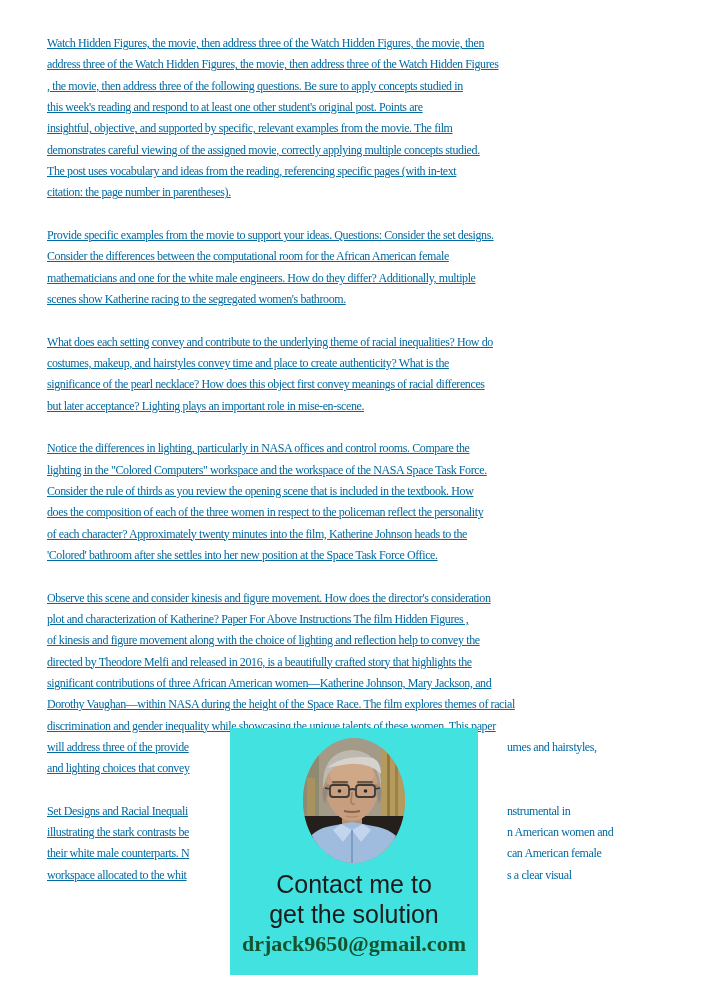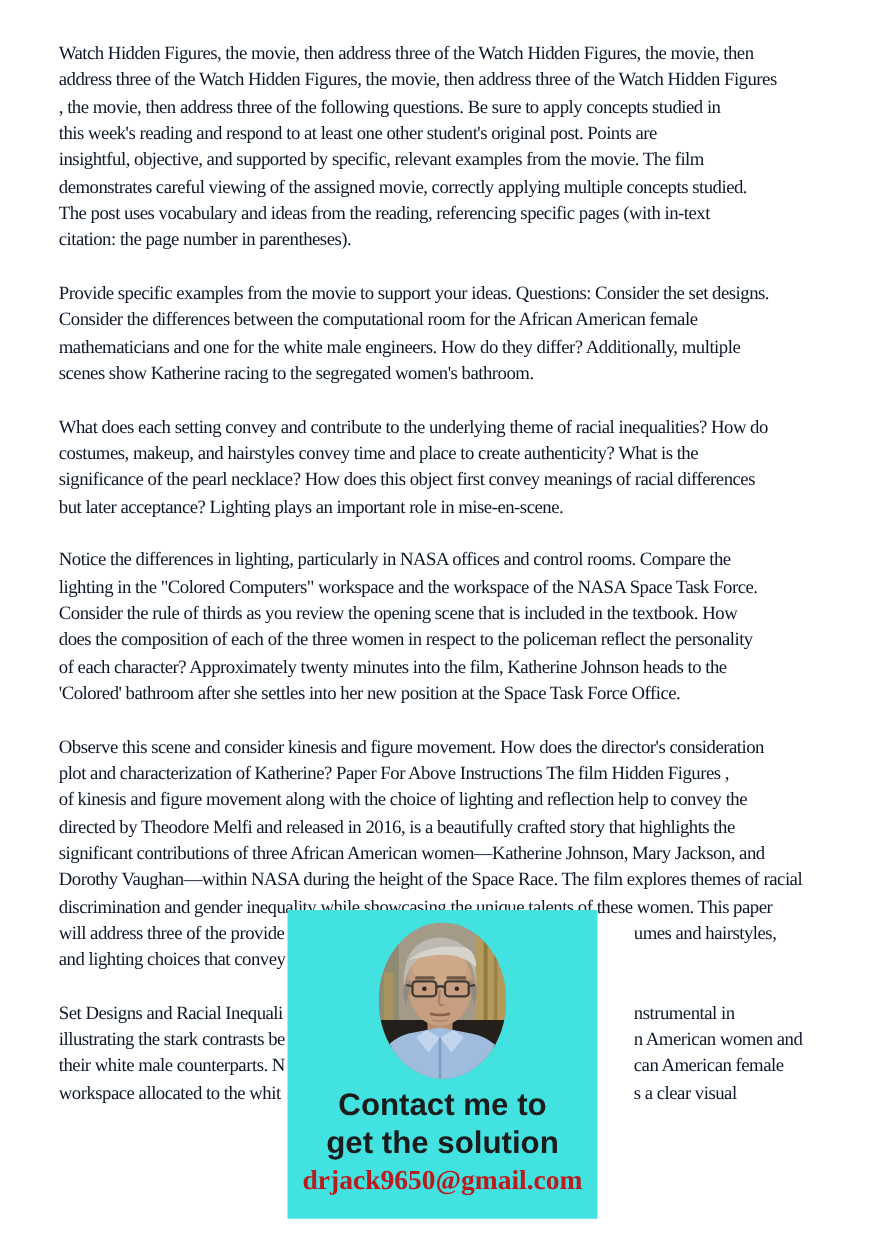--- a/index.html
+++ b/index.html
@@ -6,57 +6,58 @@
   .page{
     position:relative;
     width:708px;height:1000px;
     background:#ffffff;
     overflow:hidden;
     font-family:"Liberation Serif", serif;
   }
   .doc{
     position:absolute;
     left:47px;top:33px;
-    font-size:15px;
+    font-size:12px;
     line-height:21.33px;
     letter-spacing:-0.4px;
-    color:#0f172a;
+    color:#0369a1;
     white-space:nowrap;
+    text-decoration:underline;
   }
   .para{margin:0 0 21.33px 0;}
   .line{position:relative;height:21.33px;}
   .frag-right{position:absolute;left:431px;top:0;margin-left:29px;}
   
   .overlay-card{
     position:absolute;
     left:230px;top:728px;
     width:248px;height:247px;
     background:#41E2E0;
     text-align:center;
   }
   .photo-wrap{
     width:102px;height:125px;
     margin:10px auto 0 auto;
   }
   .photo-wrap svg{display:block;}
   .contact-heading{
     margin-top:6px;
     font-family:"Liberation Sans", sans-serif;
-    font-weight:700;
+    font-weight:400;
     font-size:25px;
     line-height:30px;
     color:#1b1b1b;
   }
   .contact-email{
     margin-top:2px;
     font-family:"Liberation Serif", serif;
     font-weight:700;
     font-size:22px;
     line-height:26px;
-    color:#b91c1c;
+    color:#14532d;
   }
 </style>
 </head>
 <body>
 
 <div class="page">
 
   <div class="doc" id="doc">
       <div class="para">
         <div class="line">Watch Hidden Figures, the movie, then address three of the Watch Hidden Figures, the movie, then</div>

